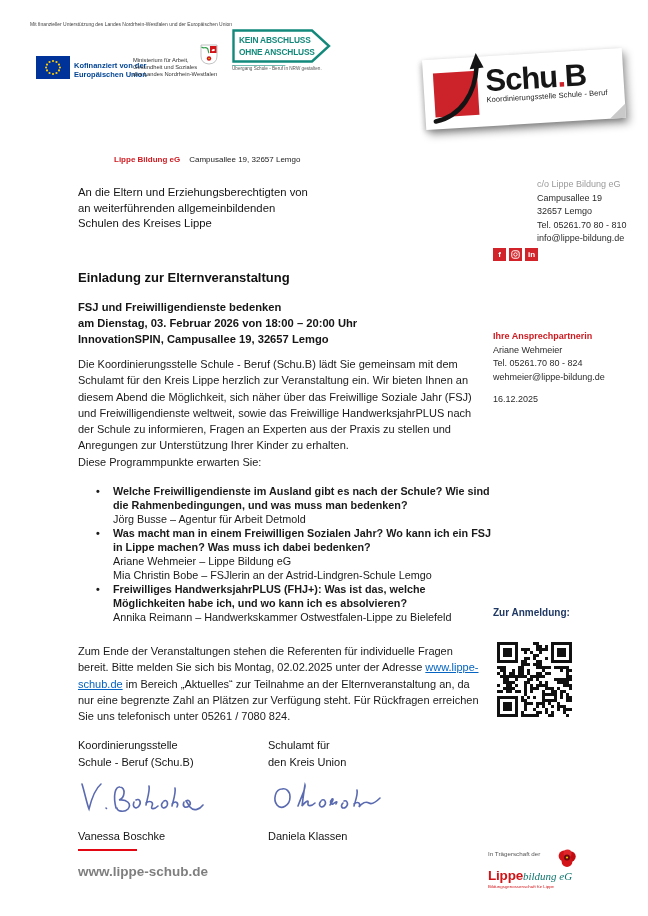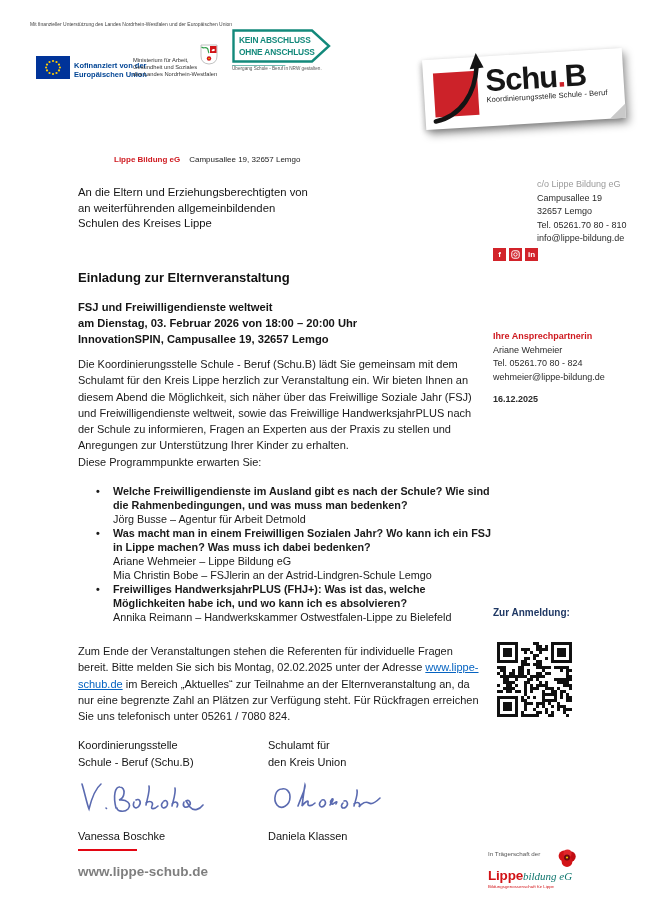--- a/index.html
+++ b/index.html
@@ -42,21 +42,21 @@
   .recipient{position:absolute;left:78px;top:185px;font-size:11.3px;line-height:15.6px;color:#151515;}
 
   
   .sb-contact{position:absolute;left:493px;top:178px;font-size:9px;line-height:13.6px;color:#2b2b2b;margin-left:44px;}
   .sb-co{color:#9a9a9a;}
   .sb-social{position:absolute;left:493px;top:248px;display:flex;gap:3px;}
   .soc{width:13px;height:13px;background:#d2232a;color:#fff;font-size:8px;font-weight:bold;
        display:flex;align-items:center;justify-content:center;line-height:13px;}
   .sb-person{position:absolute;left:493px;top:330px;font-size:9px;line-height:13.6px;color:#2b2b2b;}
   .sb-person .hd{color:#cf1a20;font-weight:bold;}
-  .sb-date{position:absolute;left:493px;top:394px;font-size:9px;font-weight:bold;color:#2b2b2b;}
+  .sb-date{position:absolute;left:493px;top:394px;font-size:9px;font-weight:normal;color:#2b2b2b;}
   .sb-anmeldung{position:absolute;left:493px;top:607px;font-size:10px;font-weight:bold;color:#1f3864;}
   .qr{position:absolute;left:497px;top:642px;width:78px;height:78px;}
 
   
   .title{position:absolute;left:78px;top:270px;font-size:13px;font-weight:bold;color:#111;}
   .subject{position:absolute;left:78px;top:299px;font-size:11.2px;font-weight:bold;line-height:16.2px;color:#151515;}
   .intro{position:absolute;left:78px;top:356px;width:403px;font-size:11px;line-height:16.3px;}
   .bullets{position:absolute;left:95px;top:484px;width:402px;font-size:10.8px;line-height:14px;
            margin:0;padding:0;list-style:none;}
   .bullets li{position:relative;padding-left:18px;}
@@ -420,21 +420,21 @@
         <rect x="57" y="3" width="15" height="15" fill="#fff"></rect>
         <rect x="60" y="6" width="9" height="9" fill="#111"></rect>
         <rect x="0" y="54" width="21" height="21" fill="#111"></rect>
         <rect x="3" y="57" width="15" height="15" fill="#fff"></rect>
         <rect x="6" y="60" width="9" height="9" fill="#111"></rect>
       </svg></div>
 
   <div class="title">Einladung zur Elternveranstaltung</div>
 
   <div class="subject">
-    <div>FSJ und Freiwilligendienste weltweit</div>
+    <div>FSJ und Freiwilligendienste bedenken</div>
     <div>am Dienstag, 03. Februar 2026 von 18:00 – 20:00 Uhr</div>
     <div>InnovationSPIN, Campusallee 19, 32657 Lemgo</div>
   </div>
 
   <div class="intro">
     <div>Die Koordinierungsstelle Schule - Beruf (Schu.B) lädt Sie gemeinsam mit dem Schulamt für den Kreis Lippe herzlich zur Veranstaltung ein. Wir bieten Ihnen an diesem Abend die Möglichkeit, sich näher über das Freiwillige Soziale Jahr (FSJ) und Freiwilligendienste weltweit, sowie das Freiwillige HandwerksjahrPLUS nach der Schule zu informieren, Fragen an Experten aus der Praxis zu stellen und Anregungen zur Unterstützung Ihrer Kinder zu erhalten.</div>
     <div>Diese Programmpunkte erwarten Sie:</div>
   </div>
 
   <ul class="bullets">

